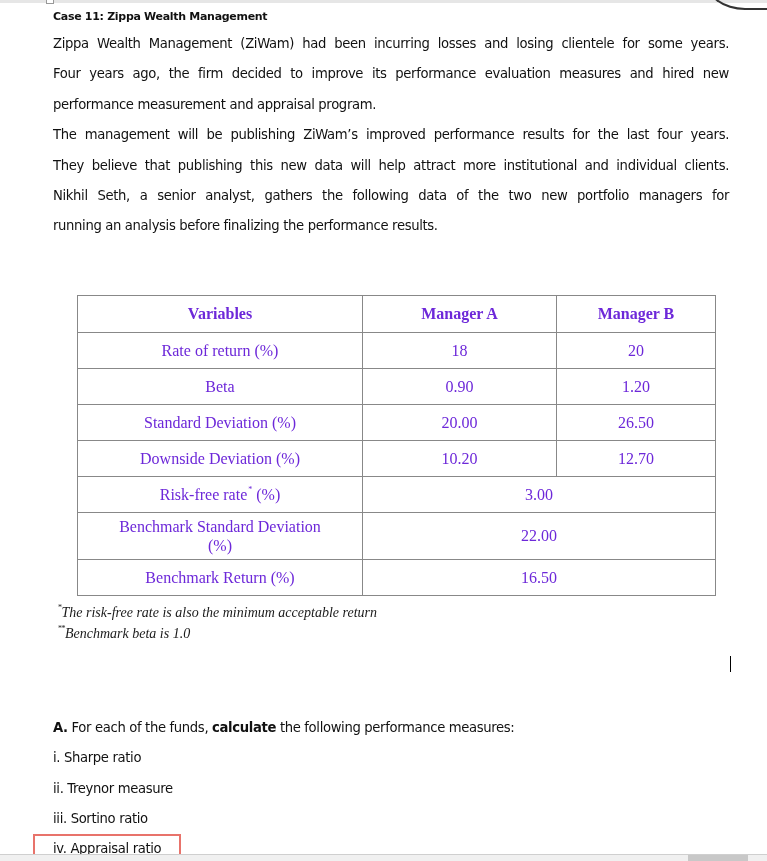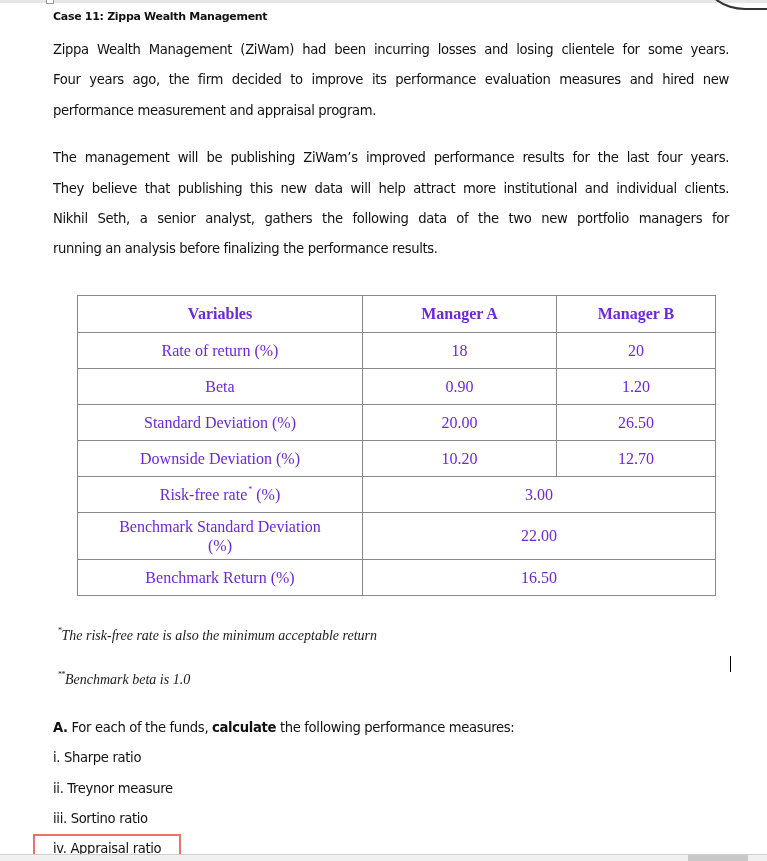--- a/index.html
+++ b/index.html
@@ -53,22 +53,22 @@
       margin: 0;
     }
     .para {
       font-family: "DejaVu Sans", sans-serif;
       font-size: 13.2px;
       letter-spacing: -0.35px;
       line-height: 30.4px;
       text-align: justify;
       margin: 0;
     }
-    .para.p1 { margin-top: 6px; }
-    .para.p2 { margin-top: 17px; }
+    .para.p1 { }
+    .para.p2 { margin-top: 0; }
     .line { display: block; }
     .just { text-align-last: justify; }
 
     table.data {
       position: absolute;
       left: 77px;
       top: 295px;
       width: 639px;
       border-collapse: collapse;
       font-family: "Liberation Serif", serif;
@@ -91,21 +91,21 @@
     .notes {
       position: absolute;
       left: 58px;
       top: 603px;
       font-family: "Liberation Serif", serif;
       font-style: italic;
       font-size: 14px;
       color: #1a1a1a;
       line-height: 19px;
     }
-    .notes .note { display: block; position: relative; margin-top: 23px; }
+    .notes .note { display: block; position: relative; }
     .notes .mark {
       font-size: 8px;
       position: relative;
       top: -7px;
       font-style: normal;
       letter-spacing: -0.5px;
     }
     .text-cursor {
       position: absolute;
       left: 730px;

